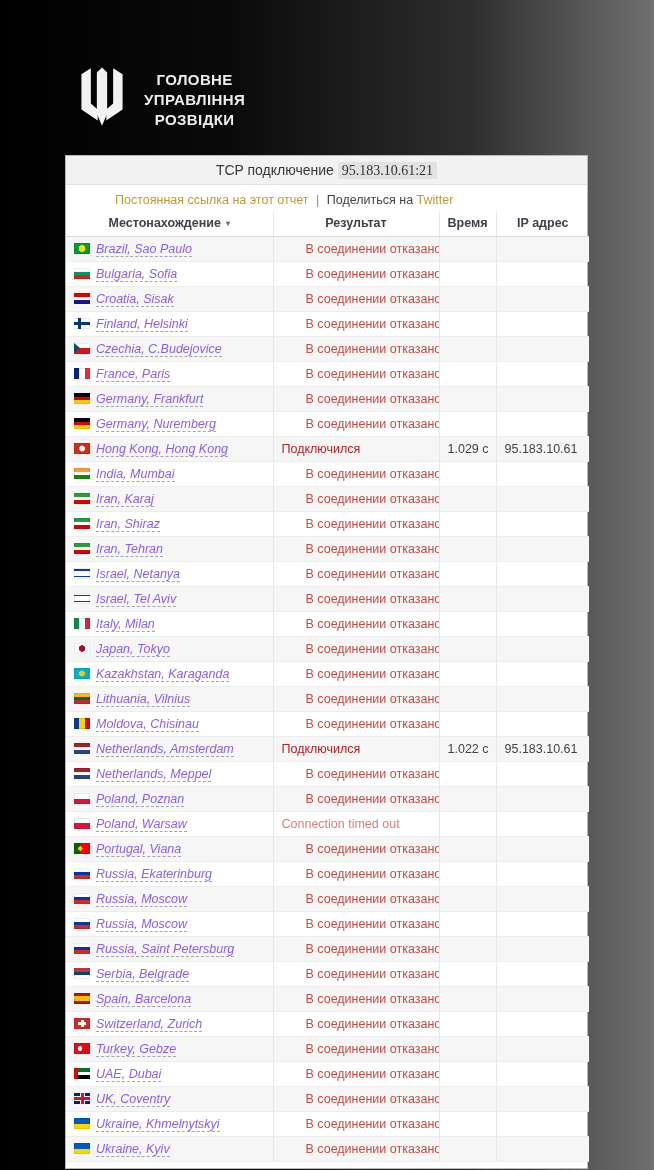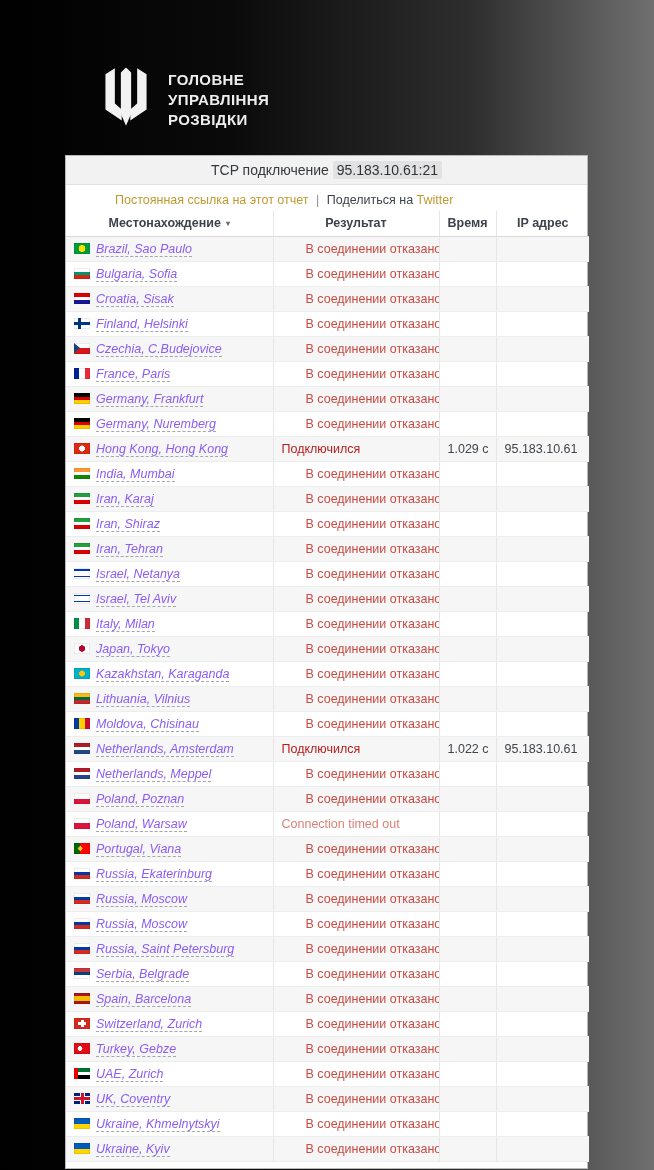--- a/index.html
+++ b/index.html
@@ -2,30 +2,30 @@
 <html><head>
 <meta charset="utf-8">
 <style>
   html,body{margin:0;padding:0;}
   body{
     width:654px;height:1170px;position:relative;overflow:hidden;
     background:linear-gradient(to right,#000 0%,#0a0a0a 35%,#2e2e2e 72%,#707070 100%);
     font-family:"Liberation Sans",sans-serif;
   }
   
-  .brand{position:absolute;left:100px;top:64px;display:flex;align-items:center;}
+  .brand{position:absolute;left:76px;top:64px;display:flex;align-items:center;text-align:center;}
   .brand svg{width:52px;height:72px;display:block;}
   .brand-text{margin-left:16px;color:#ededed;font-weight:bold;font-size:15px;
     line-height:20px;letter-spacing:.4px;text-transform:uppercase;}
   
   .panel{position:absolute;left:65px;top:155px;width:523px;background:#fff;
     border:1px solid #b9b9b9;box-sizing:border-box;padding-bottom:6px;}
   .title-bar{background:#f2f2f2;border-bottom:1px solid #e0e0e0;height:28px;
     line-height:28px;text-align:center;font-size:14px;color:#35393e;}
-  .title-bar .target{background:#e2e2e2;padding:1px 4px;border-radius:2px;color:#2f3338;}
+  .title-bar .target{background:#e2e2e2;padding:1px 4px;border-radius:2px;color:#2f3338;font-family:Liberation Serif, serif;}
   .links-row{padding:8px 9px 4px 9px;font-size:12.5px;color:#3f444b;margin-left:40px;}
   .links-row a{color:#c2992f;text-decoration:none;cursor:pointer;}
   .links-row .sep{color:#8a8f96;margin:0 4px;}
   
   table{width:100%;border-collapse:collapse;font-size:12.5px;table-layout:fixed;}
   col.c1{width:207px}col.c2{width:166px}col.c3{width:57px}col.c4{width:93px}
   th{font-weight:bold;color:#3c434c;text-align:center;padding:5px 8px 6px 8px;
      border-bottom:1px solid #d9d9d9;}
   th .sort{font-size:8px;color:#6a7077;margin-left:5px;vertical-align:1px;}
   td{height:20px;padding:2px 8px;border-bottom:1px solid #ededed;color:#3f444b;
@@ -416,21 +416,21 @@
       <span class="flag flag-tr"></span><a class="loc">Turkey, Gebze</a>
     </td>
     <td><span class="st-refused">В соединении отказано</span></td>
     <td><span></span></td>
     <td><span></span></td>
   </tr>
 
 
   <tr>
     <td>
-      <span class="flag flag-ae"></span><a class="loc">UAE, Zurich</a>
+      <span class="flag flag-ae"></span><a class="loc">UAE, Dubai</a>
     </td>
     <td><span class="st-refused">В соединении отказано</span></td>
     <td><span></span></td>
     <td><span></span></td>
   </tr>
 
   <tr>
     <td>
       <span class="flag flag-gb"></span><a class="loc">UK, Coventry</a>
     </td>

